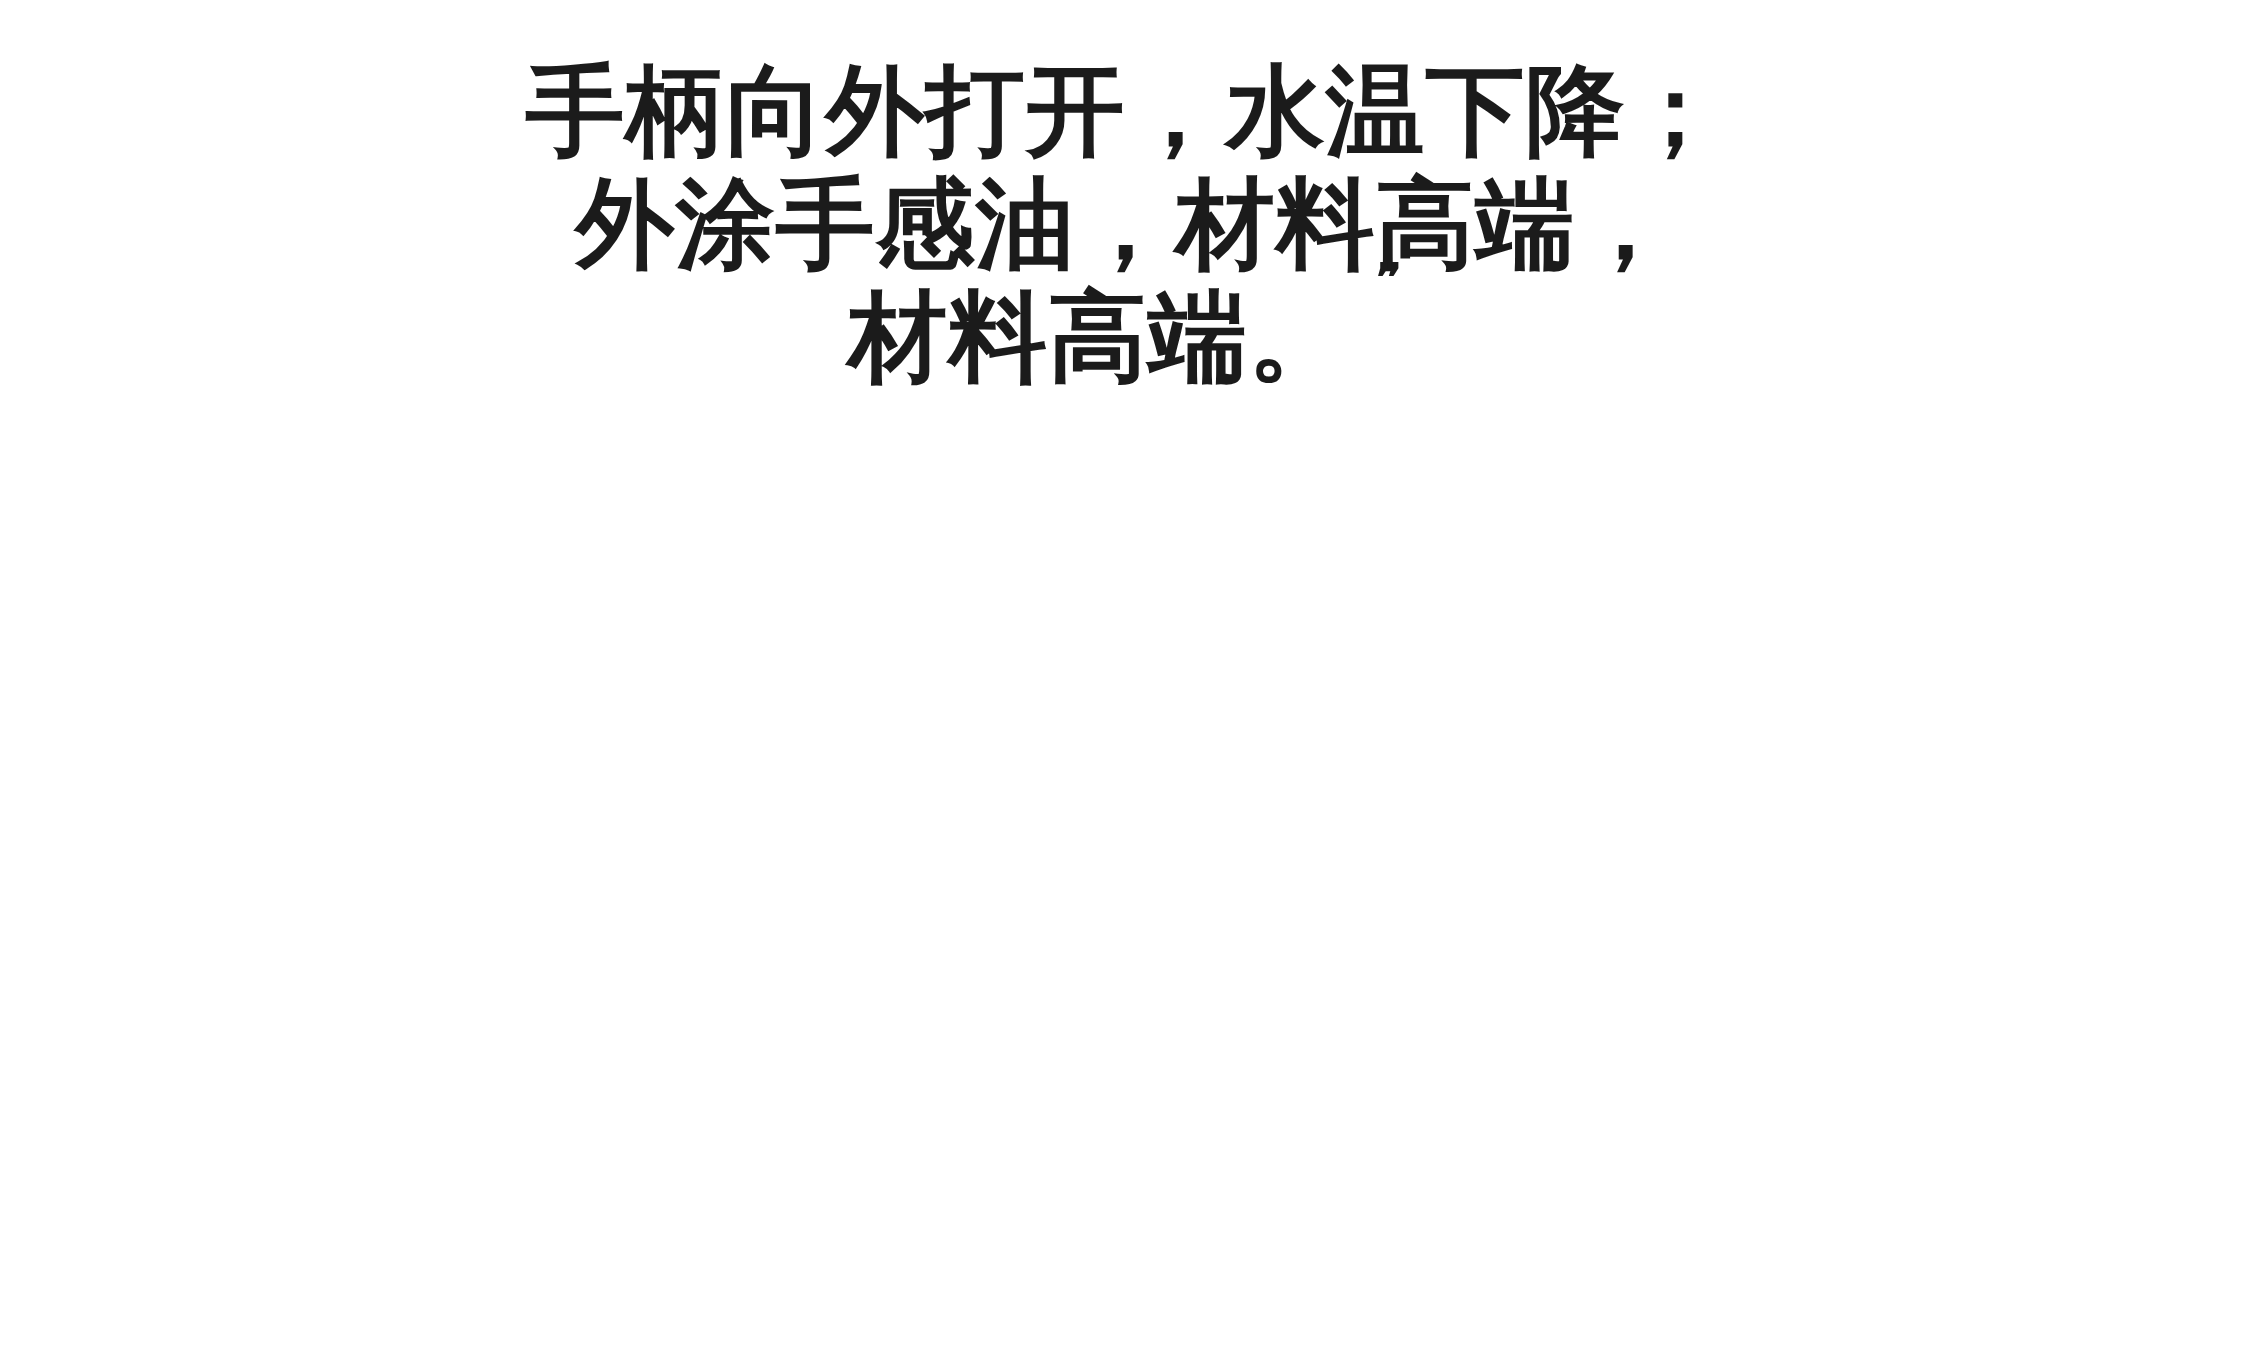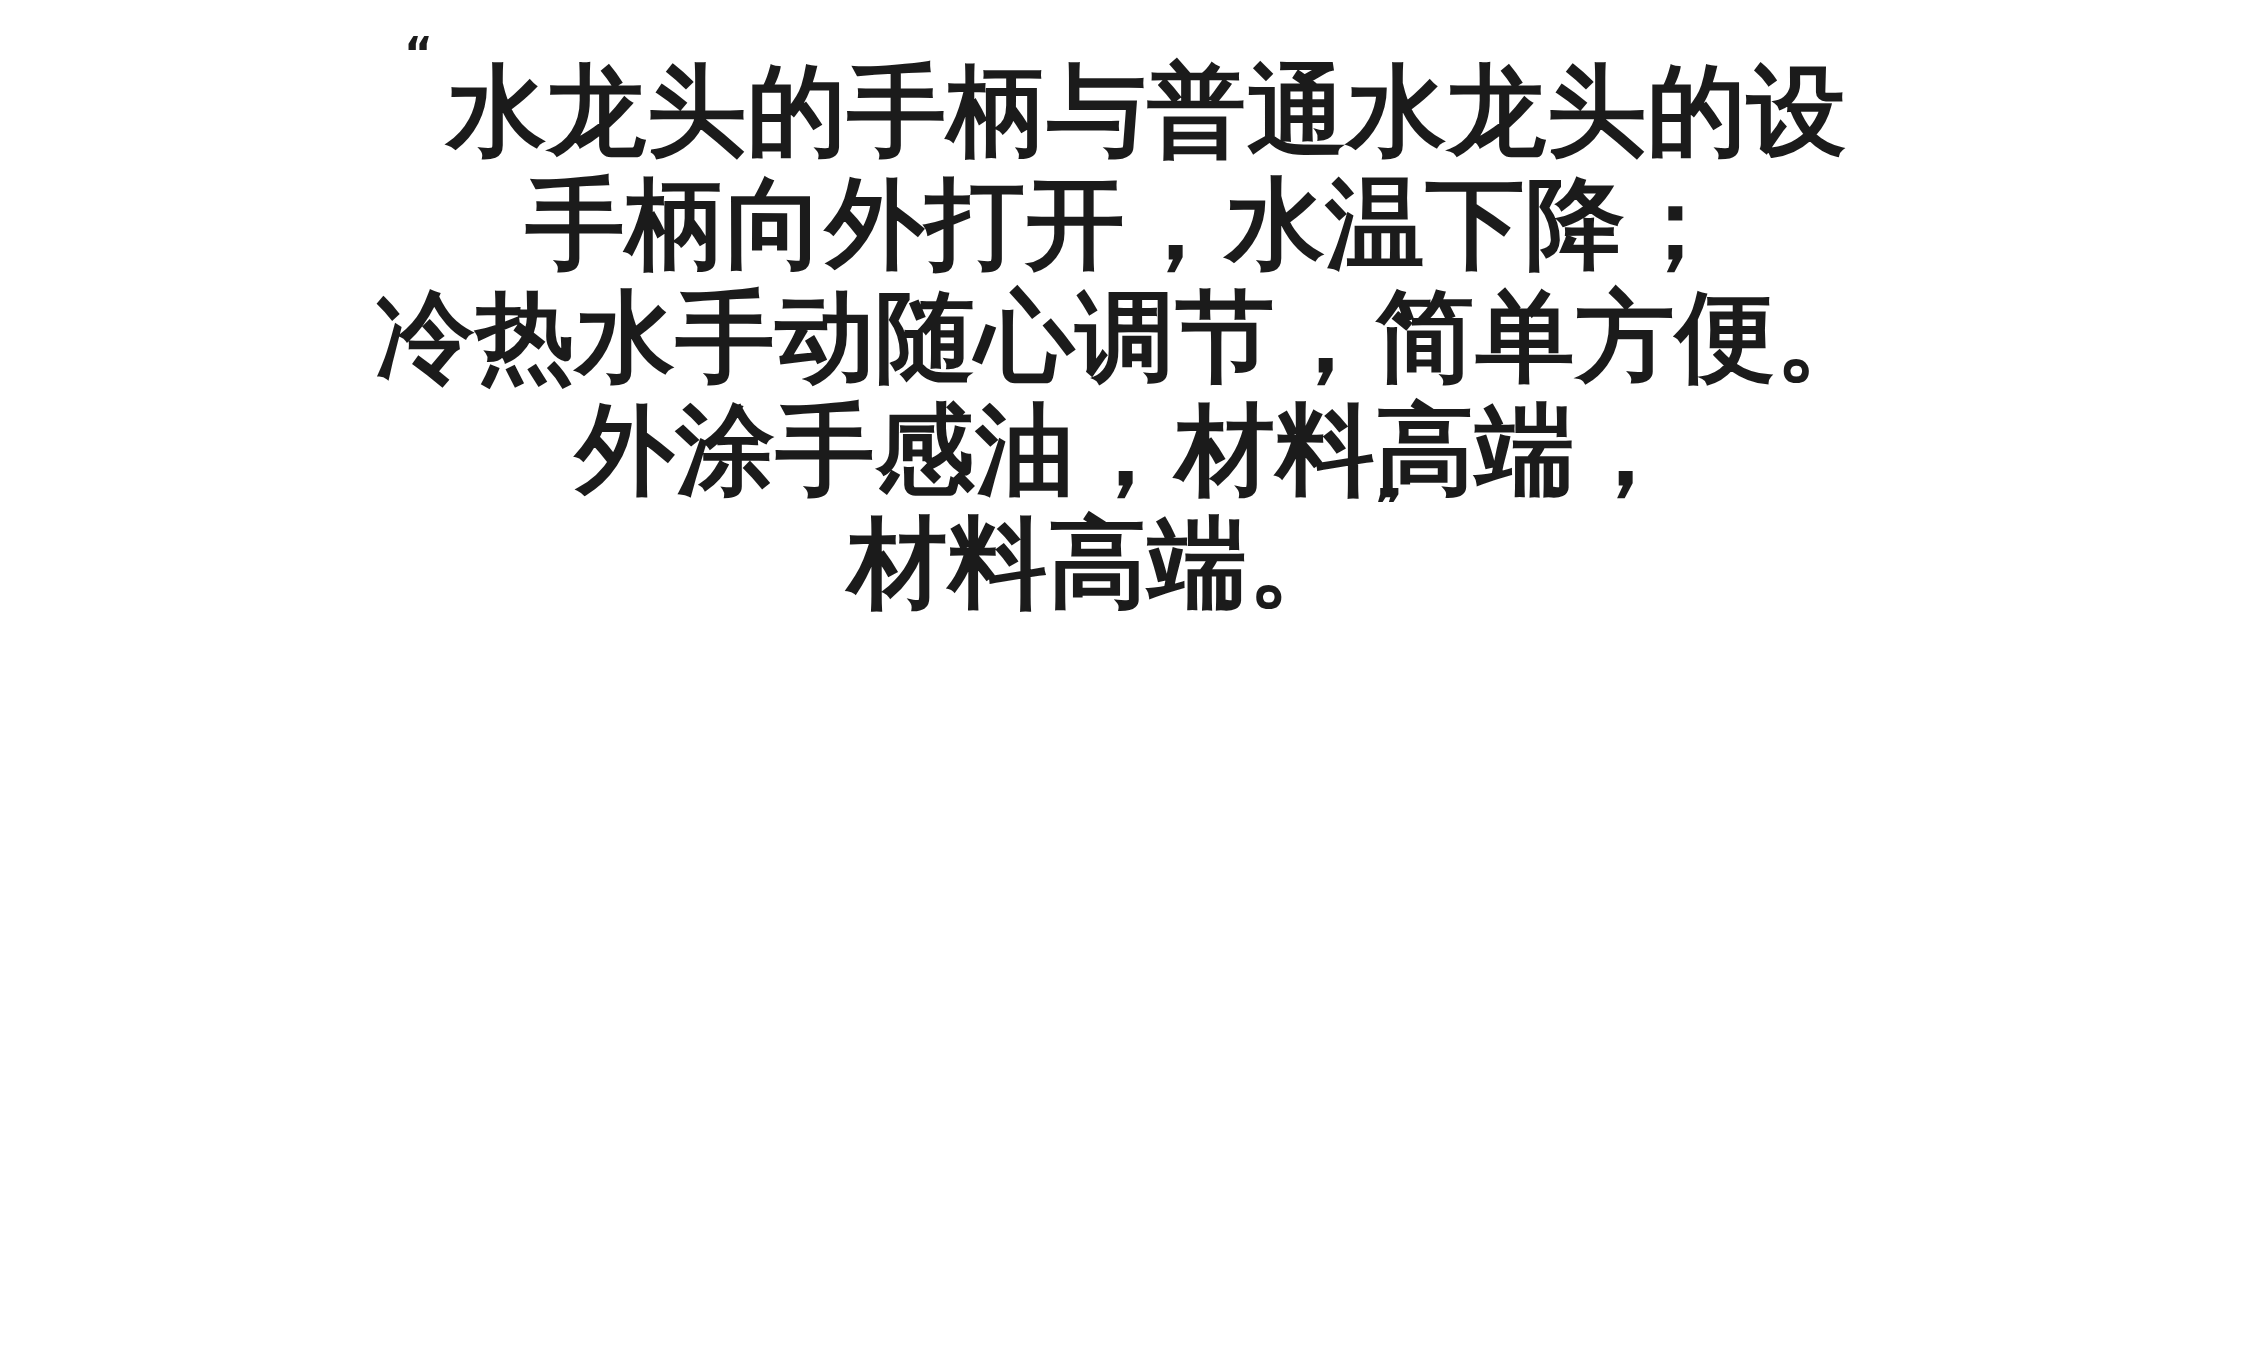--- a/index.html
+++ b/index.html
@@ -55,27 +55,25 @@
     margin-left: 26px;
     top: -22px;
   }
 </style>
 </head>
 <body>
 
 <div class="page">
   <div class="text-block">
 
-    <div class="line"><span class="quote-mark quote-open">“</span><span>水龙头的手柄与普通水龙头的设</span></div>
 
 
     <div class="line"><span>手柄向外打开，水温下降；</span></div>
 
 
-    <div class="line"><span>冷热水手动随心调节，简单方便。</span></div>
 
 
     <div class="line"><span>外涂手感油，材料高端，</span></div>
 
     <div class="line"><span>材料高端。</span><span class="quote-mark quote-close">”</span></div>
 
   </div>
 </div>
 
 </body></html>

